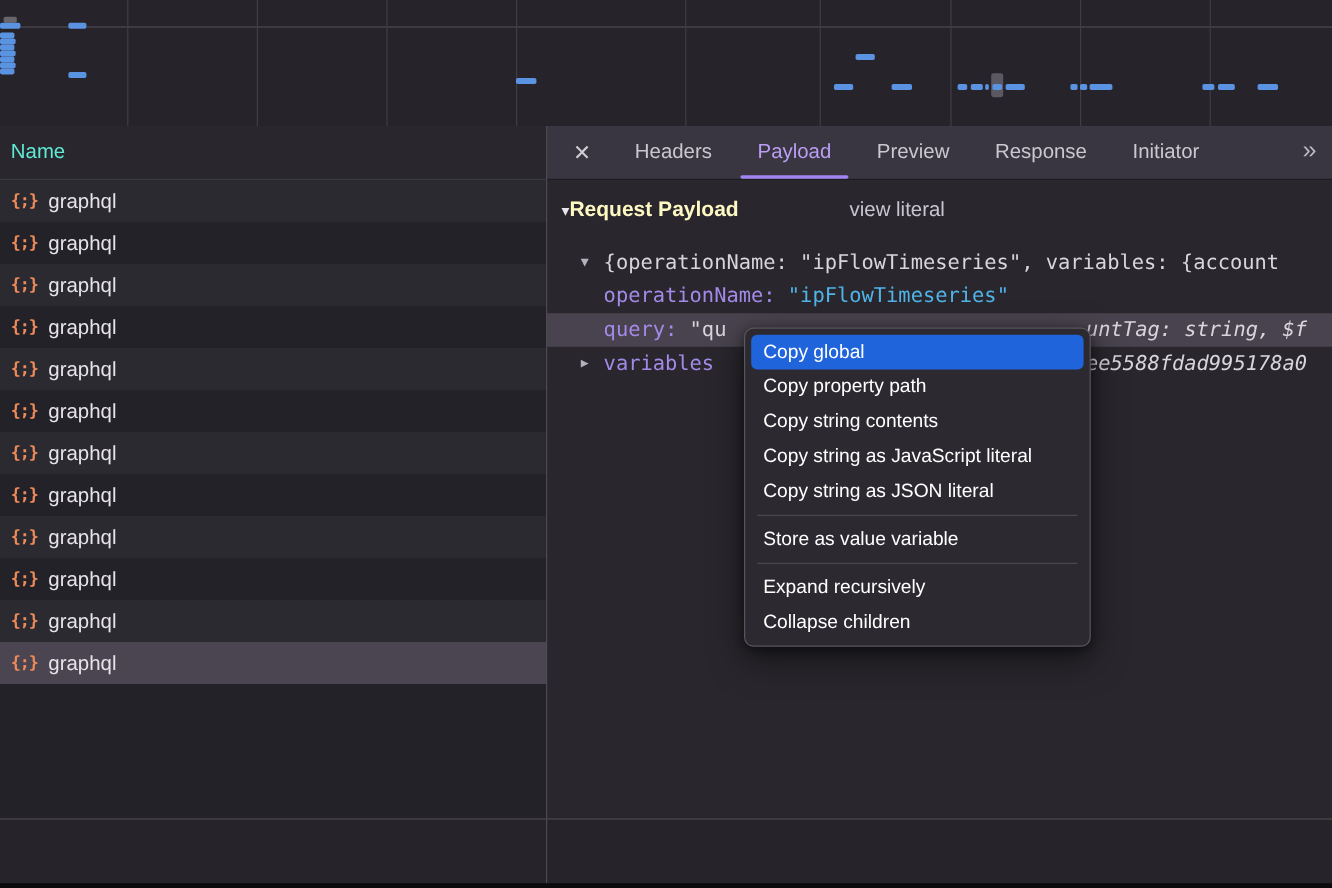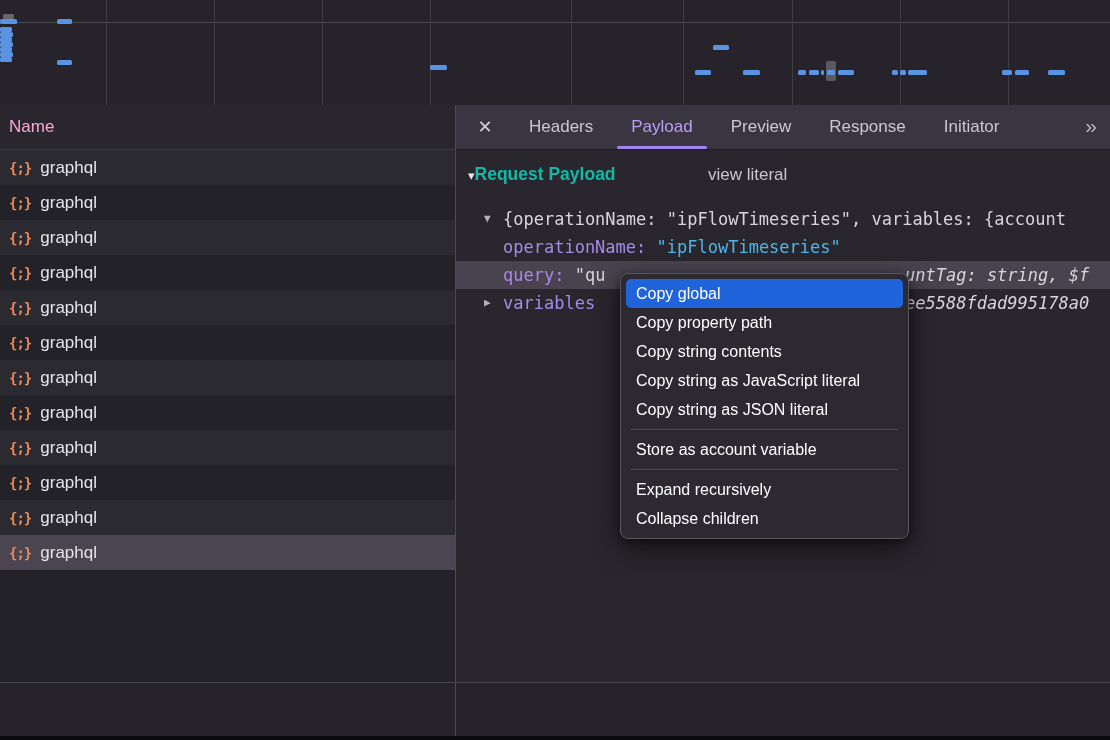--- a/index.html
+++ b/index.html
@@ -11,21 +11,21 @@
   }
   
   #overview{position:absolute;left:0;top:0;width:1110px;height:105px;background:#26242a;overflow:hidden;}
   .gridline{position:absolute;top:0;width:1px;height:105px;background:#403e45;}
   #overview-rule{position:absolute;left:0;top:22px;width:1110px;height:1px;background:#4c4a51;}
   .ov-bar{position:absolute;height:5px;border-radius:1.5px;background:#5b93e3;z-index:3;}
   .ov-bar.gray{background:#68666c;}
   #hover-marker{position:absolute;width:10px;height:20px;border-radius:2px;background:#5b5862;z-index:2;}
   
   #name-header{position:absolute;left:0;top:105px;width:455px;height:45px;background:#29272d;
-    border-bottom:1px solid #3c3a41;color:#f9a8d4;font-size:17px;line-height:44px;padding-left:9px;}
+    border-bottom:1px solid #3c3a41;color:#5eead4;font-size:17px;line-height:44px;padding-left:9px;}
   #tabbar{position:absolute;left:455px;top:105px;width:655px;height:45px;background:#3a3641;
     border-bottom:1px solid #1d1c21;display:flex;align-items:stretch;}
   #close-x{width:18px;margin:0 16px 0 21px;color:#cfccd5;font-size:18px;line-height:44px;text-align:center;cursor:default;}
   .tab{padding:0 14px;margin:0 5px;color:#cbc7d1;font-size:17px;line-height:44px;position:relative;cursor:default;white-space:nowrap;}
   .tab.active{color:#b99ef4;}
   .tab.active::after{content:"";position:absolute;left:0;right:0;bottom:0;height:3px;border-radius:2px;background:#a284f0;}
   #tab-overflow{position:absolute;right:13px;top:0;color:#bcb8c2;font-size:21px;line-height:42px;}
   
   #request-list{position:absolute;left:0;top:150px;width:455px;height:532px;background:#242229;overflow:hidden;}
   .req-row{position:relative;height:35px;display:flex;align-items:center;padding-left:9px;}
@@ -35,21 +35,21 @@
   .json-icon{font-family:"DejaVu Sans Mono",monospace;font-weight:bold;font-size:14px;color:#ec8a58;letter-spacing:-1px;margin-right:9px;}
   .req-name{color:#e6e4e9;font-size:17px;}
   
   #v-divider{position:absolute;left:455px;top:105px;width:1px;height:631px;background:#4c4a51;z-index:5;}
   #footer{position:absolute;left:0;top:682px;width:1110px;height:54px;background:#26242a;border-top:1px solid #4b494f;}
   #bottom-strip{position:absolute;left:0;top:736px;width:1110px;height:4px;background:#0b0b0d;}
   
   #payload-pane{position:absolute;left:455px;top:150px;width:655px;height:532px;background:#29272d;overflow:hidden;}
   #payload-title-row{position:absolute;left:0;top:14px;width:655px;height:28px;white-space:nowrap;}
   #payload-caret{color:#e8e6ec;font-size:13px;margin-left:13px;}
-  #payload-title{color:#14b8a6;font-size:17.5px;font-weight:bold;}
+  #payload-title{color:#fef9c3;font-size:17.5px;font-weight:bold;}
   #view-source{position:absolute;left:253px;top:1px;color:#c9c5ce;font-size:17px;cursor:default;}
   .tree-row{position:absolute;left:0;width:655px;height:28px;font-family:"DejaVu Sans Mono",monospace;
     font-size:17px;line-height:28px;white-space:nowrap;overflow:hidden;color:#d8d5dc;}
   .tree-row.selected{background:#48434e;}
   .tree-arrow{position:absolute;left:29px;top:0;font-size:11px;color:#b4b1ba;}
   .tree-text{position:absolute;left:48px;top:0;}
   .tree-right{position:absolute;left:450px;top:0;font-style:italic;}
   .seg-key{color:#a48ae8;margin-top:16px;}
   .seg-string{color:#4fb4e8;}
   .seg-plain{color:#d8d5dc;}
@@ -199,19 +199,19 @@
   <div id="footer"></div>
   <div id="bottom-strip"></div>
 
   <div id="context-menu">
       <div class="menu-item highlighted">Copy global</div>
       <div class="menu-item">Copy property path</div>
       <div class="menu-item">Copy string contents</div>
       <div class="menu-item">Copy string as JavaScript literal</div>
       <div class="menu-item">Copy string as JSON literal</div>
       <div class="menu-sep"></div>
-      <div class="menu-item">Store as account variable</div>
+      <div class="menu-item">Store as value variable</div>
       <div class="menu-sep"></div>
       <div class="menu-item">Expand recursively</div>
       <div class="menu-item">Collapse children</div>
     </div>
 
 </div>
 
 </body></html>

